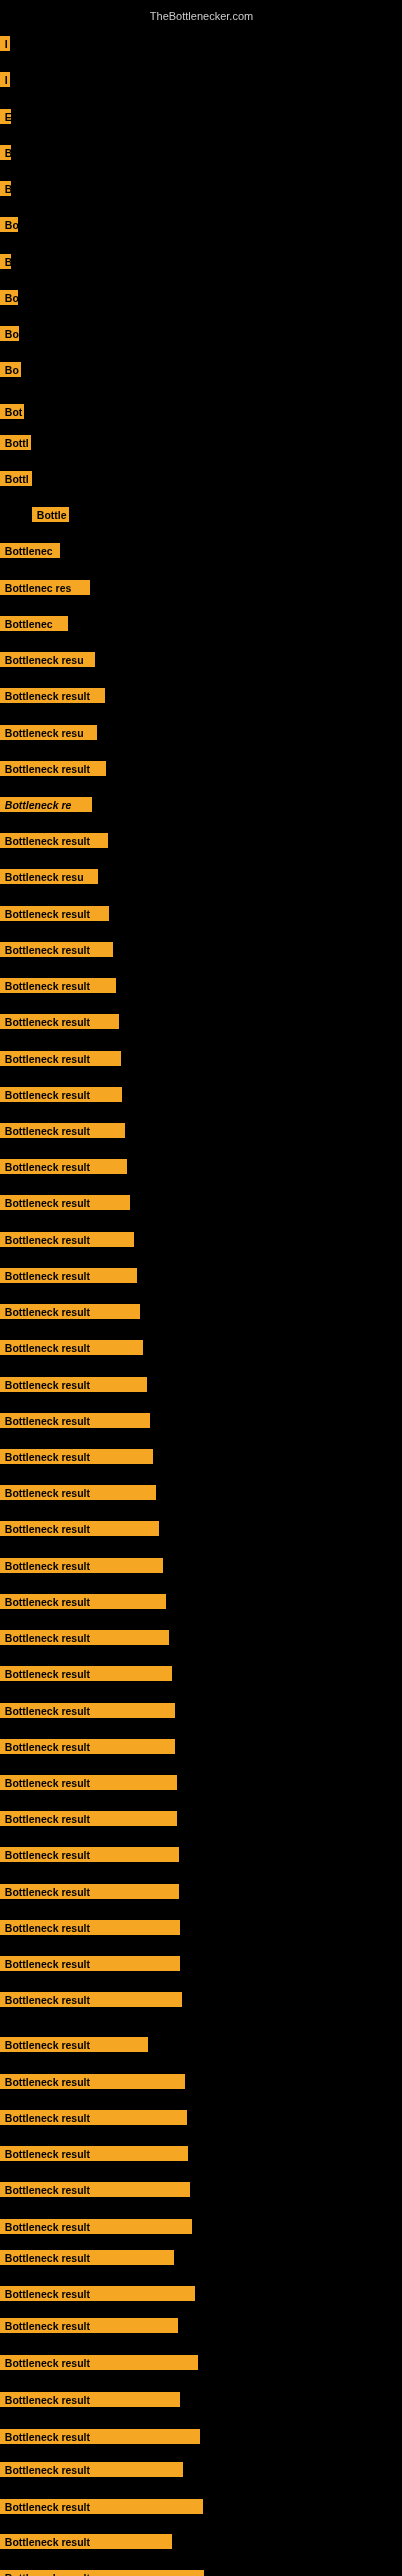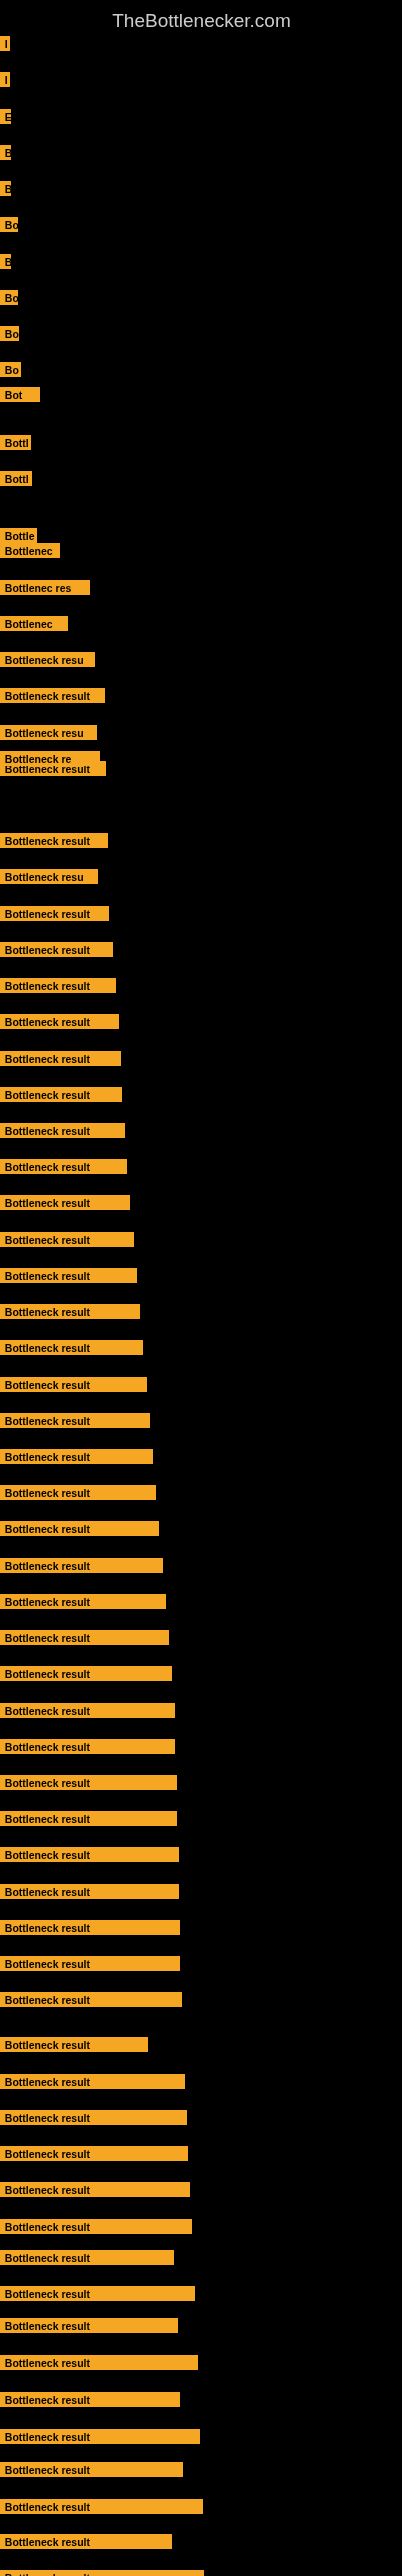--- a/index.html
+++ b/index.html
@@ -12,21 +12,21 @@
       background-color: #000000;
       width: 403px;
       min-height: 2576px;
       font-family: Arial, sans-serif;
       position: relative;
       overflow-x: hidden;
     }
 
     .site-title {
       color: #cccccc;
-      font-size: 19px;
+      font-size: 11px;
       text-align: center;
       padding: 6.4px 0;
       position: absolute;
       top: 4px;
       left: 0;
       right: 0;
     }
 
     .bottleneck-label {
       background-color: #f5a623;
@@ -49,32 +49,32 @@
     <div class="bottleneck-label" style="top: 36px; width: 9.7px;">I</div>
     <div class="bottleneck-label" style="top: 72px; width: 9.7px;">I</div>
     <div class="bottleneck-label" style="top: 109px; width: 11.3px;">E</div>
     <div class="bottleneck-label" style="top: 145px; width: 11.3px;">B</div>
     <div class="bottleneck-label" style="top: 181px; width: 11.3px;">B</div>
     <div class="bottleneck-label" style="top: 217px; width: 17.7px;">Bo</div>
     <div class="bottleneck-label" style="top: 254px; width: 11.3px;">B</div>
     <div class="bottleneck-label" style="top: 290px; width: 17.7px;">Bo</div>
     <div class="bottleneck-label" style="top: 326px; width: 19.3px;">Bo</div>
     <div class="bottleneck-label" style="top: 362px; width: 21px;">Bo</div>
-    <div class="bottleneck-label" style="top: 387px; width: 40px;">Bot</div>
+    <div class="bottleneck-label" style="top: 404px; width: 24px;">Bot</div>
     <div class="bottleneck-label" style="top: 435px; width: 31px;">Bottl</div>
     <div class="bottleneck-label" style="top: 471px; width: 32px;">Bottl</div>
-    <div class="bottleneck-label" style="top: 528px; width: 37px;">Bottle</div>
+    <div class="bottleneck-label" style="top: 507px; width: 37px; margin-left: 32px;">Bottle</div>
     <div class="bottleneck-label" style="top: 543px; width: 60px;">Bottlenec</div>
     <div class="bottleneck-label" style="top: 580px; width: 90px;">Bottlenec res</div>
     <div class="bottleneck-label" style="top: 616px; width: 68px;">Bottlenec</div>
     <div class="bottleneck-label" style="top: 652px; width: 95px;">Bottleneck resu</div>
     <div class="bottleneck-label" style="top: 688px; width: 105px;">Bottleneck result</div>
     <div class="bottleneck-label" style="top: 725px; width: 97px;">Bottleneck resu</div>
     <div class="bottleneck-label" style="top: 761px; width: 106px;">Bottleneck result</div>
-    <div class="bottleneck-label" style="top: 751px; width: 100px;">Bottleneck re</div>
+    <div class="bottleneck-label" style="top: 797px; width: 92px; font-style: italic;">Bottleneck re</div>
     <div class="bottleneck-label" style="top: 833px; width: 108px;">Bottleneck result</div>
     <div class="bottleneck-label" style="top: 869px; width: 98px;">Bottleneck resu</div>
     <div class="bottleneck-label" style="top: 906px; width: 109px;">Bottleneck result</div>
     <div class="bottleneck-label" style="top: 942px; width: 113px;">Bottleneck result</div>
     <div class="bottleneck-label" style="top: 978px; width: 116px;">Bottleneck result</div>
     <div class="bottleneck-label" style="top: 1014px; width: 119px;">Bottleneck result</div>
     <div class="bottleneck-label" style="top: 1051px; width: 121px;">Bottleneck result</div>
     <div class="bottleneck-label" style="top: 1087px; width: 122px;">Bottleneck result</div>
     <div class="bottleneck-label" style="top: 1123px; width: 125px;">Bottleneck result</div>
     <div class="bottleneck-label" style="top: 1159px; width: 127px;">Bottleneck result</div>

